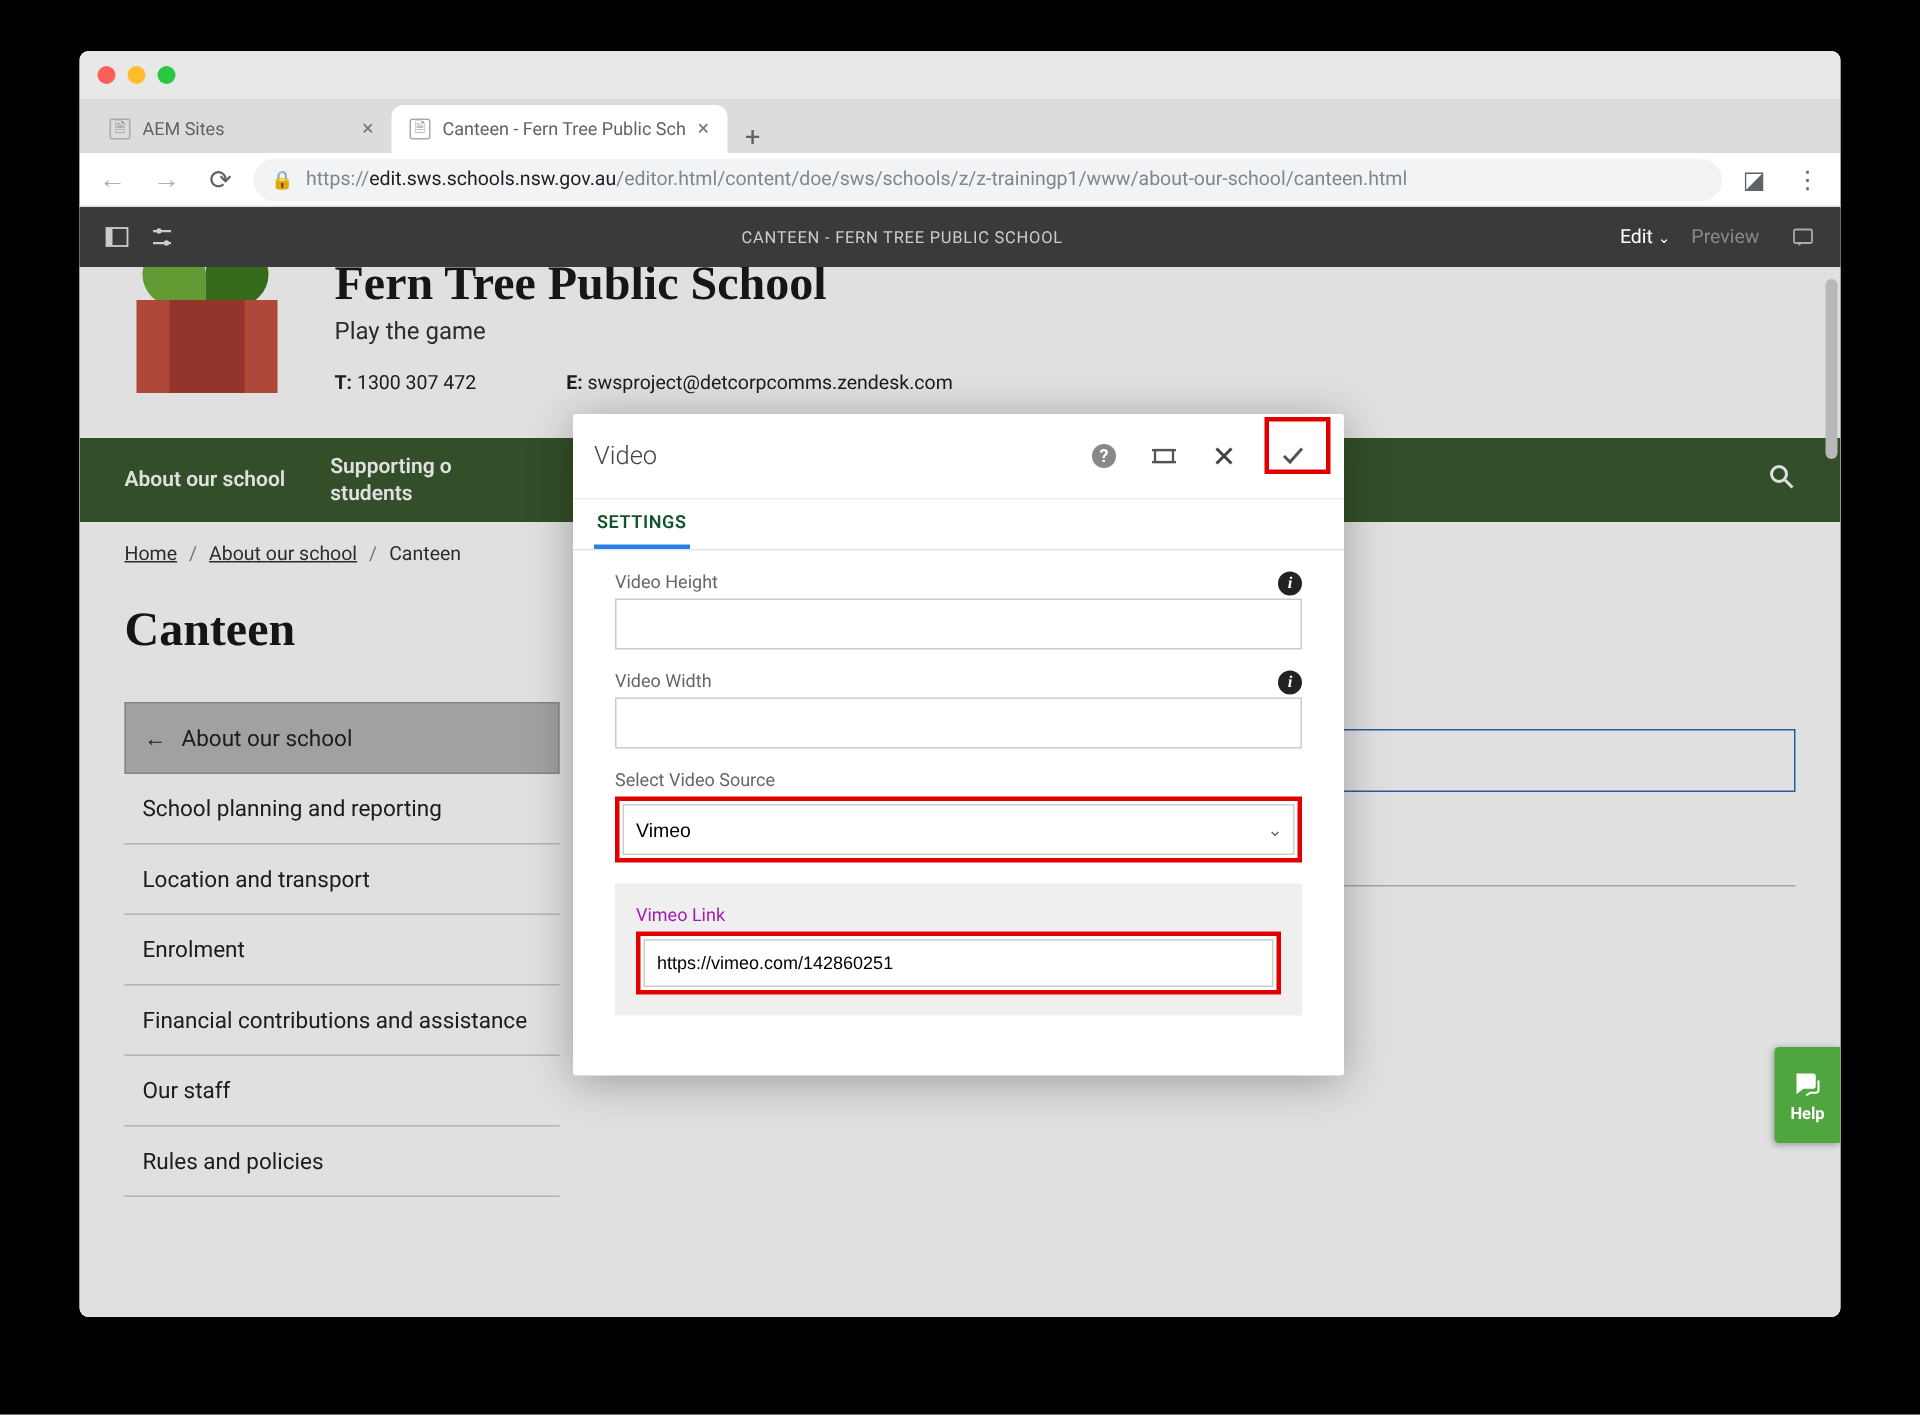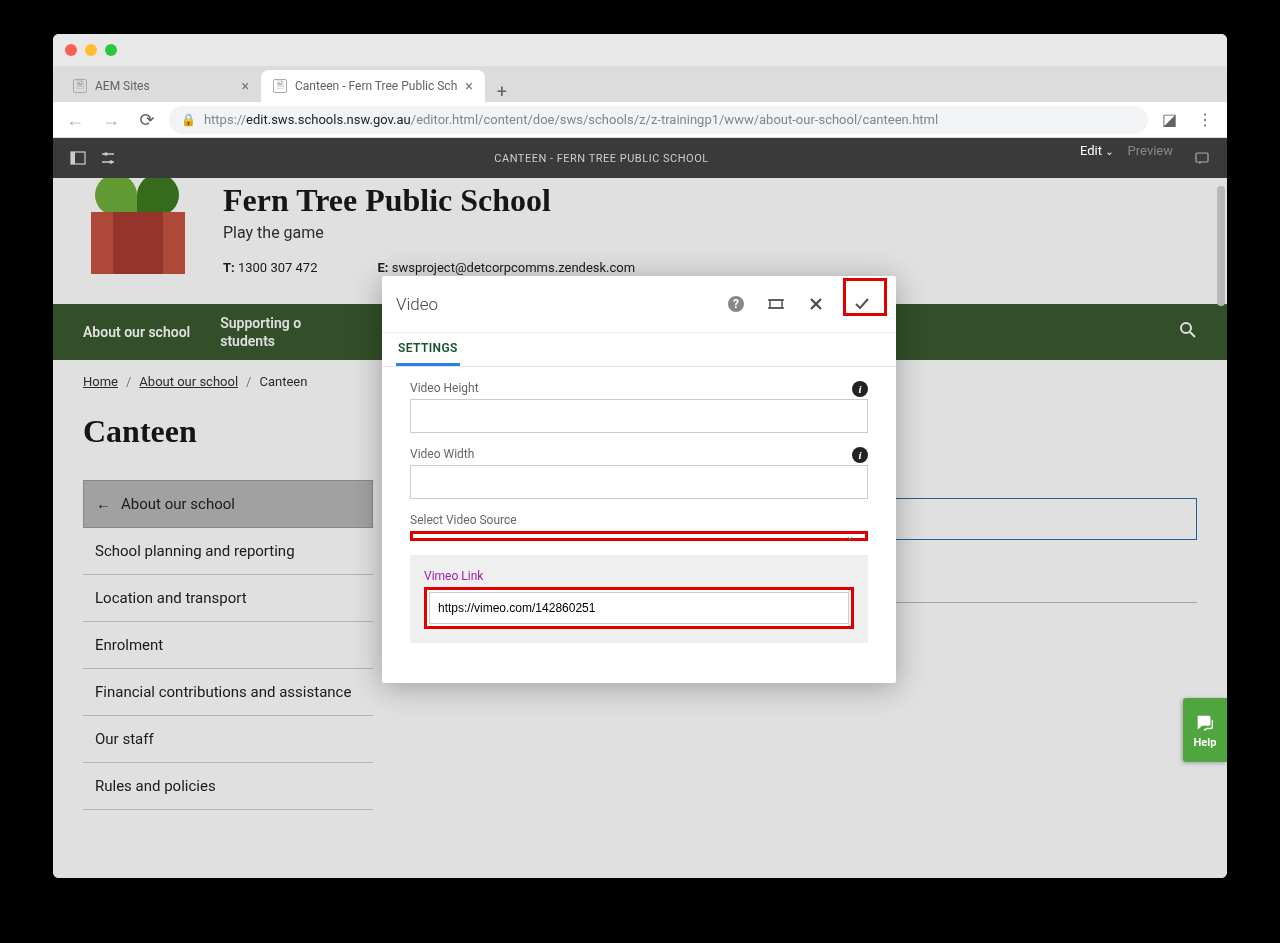--- a/index.html
+++ b/index.html
@@ -27,30 +27,30 @@
 .reload { color: #5f6368; }
 .omnibox { flex: 1; height: 28px; background: #f1f3f4; border-radius: 14px; display: flex; align-items: center; padding: 0 12px; gap: 8px; font-size: 13px; color: #5f6368; }
 .lock { color: #5f6368; font-size: 12px; }
 .url .dim { color: #80868b; }
 .url .main { color: #202124; }
 .menu-icon { color: #5f6368; font-size: 16px; padding: 0 6px; }
 
 .aem-topbar { height: 40px; background: #3a3a3a; display: flex; align-items: center; padding: 0 10px; color: #bbb; font-size: 12px; }
 .aem-topbar .tb-icon { width: 30px; height: 30px; display: flex; align-items: center; justify-content: center; color: #ccc; }
 .aem-topbar .title { flex: 1; text-align: center; letter-spacing: 0.5px; font-size: 11px; color: #ccc; }
-.aem-topbar .right { display: flex; gap: 14px; }
+.aem-topbar .right { display: flex; align-items: center; gap: 14px; }
 .aem-topbar .edit-btn { color: #fff; font-size: 13px; }
 .aem-topbar .preview { color: #888; font-size: 13px; }
 
 .content-scroll { height: calc(844px - 32px - 36px - 36px - 40px); overflow: hidden; position: relative; background:white;}
 
 .overlay-dim { position: absolute; inset: 0; background: rgba(0,0,0,0.12); pointer-events:none; z-index: 5; }
 
 .page { position: relative; }
-.school-header { display: flex; padding: 16px 30px 20px; gap: 30px; align-items:flex-start;}
+.school-header { display: flex; padding: 4px 30px 20px; gap: 30px; align-items:flex-start;}
 .logo-block { width: 110px; height: 110px; position: relative; margin-top:-20px;}
 .cactus-top { position:absolute; top:0; left:12px; display:flex; }
 .cactus-leaf { width:42px; height:42px; border-radius:50% 50% 0 50%; background:#6fb03b; }
 .cactus-leaf.r { border-radius:50% 50% 50% 0; background:#3d7a1f; }
 .pot { position:absolute; top:38px; left:8px; width:94px; height:62px; background:#c75240; }
 .pot::after{ content:""; position:absolute; left:22px; top:0; width:50px; height:62px; background:#a83d30;}
 .header-text h1 { font-family: Georgia, serif; font-size: 32px; font-weight: 700; color: #1a1a1a; margin-top:-12px; overflow:hidden; white-space:nowrap;}
 .tagline { font-size: 16px; color: #333; margin-top: 4px; }
 .contact-row { margin-top: 18px; font-size: 13px; color: #222; display: flex; gap: 60px; }
 .contact-row b { font-weight: 700; }
@@ -286,20 +286,23 @@
           <input type="text" value="" style="">
         </div>
         <div class="field">
           <label class="field-label">Video Width</label>
           <div class="field-info">i</div>
           <input type="text" value="" style="">
         </div>
         <div class="field">
           <label class="field-label">Select Video Source</label>
           <div class="select-wrap redframe" style="padding:2px;">
+            <select>
+              <option>Vimeo</option>
+            </select>
             <span class="select-caret">⌄</span>
           </div>
         </div>
         <div class="nested-box">
           <div class="field">
             <label class="field-label">Vimeo Link</label>
             <div class="redframe-inner" style="padding:2px; background:#fff;">
               <input type="text" style="border: 1px solid rgb(204, 204, 204); height: 32px; font-size: 12px;" value="https://vimeo.com/142860251">
             </div>
           </div>

